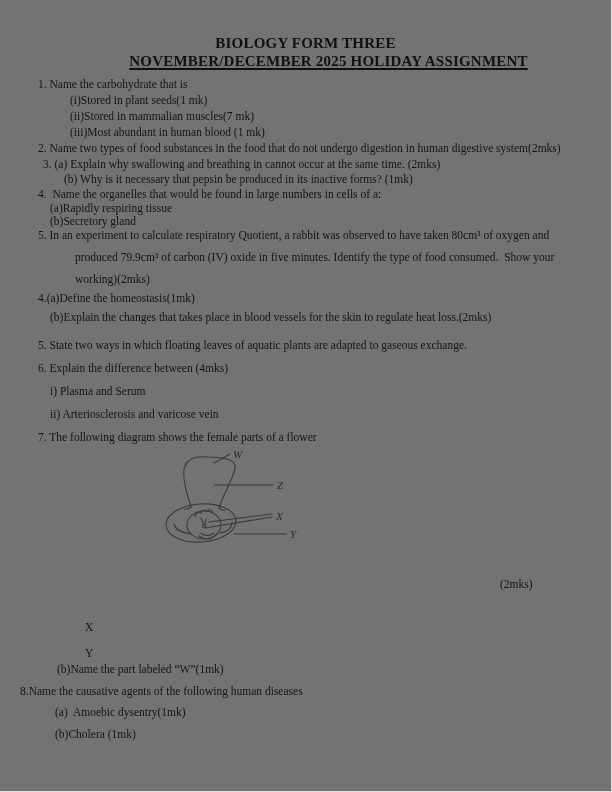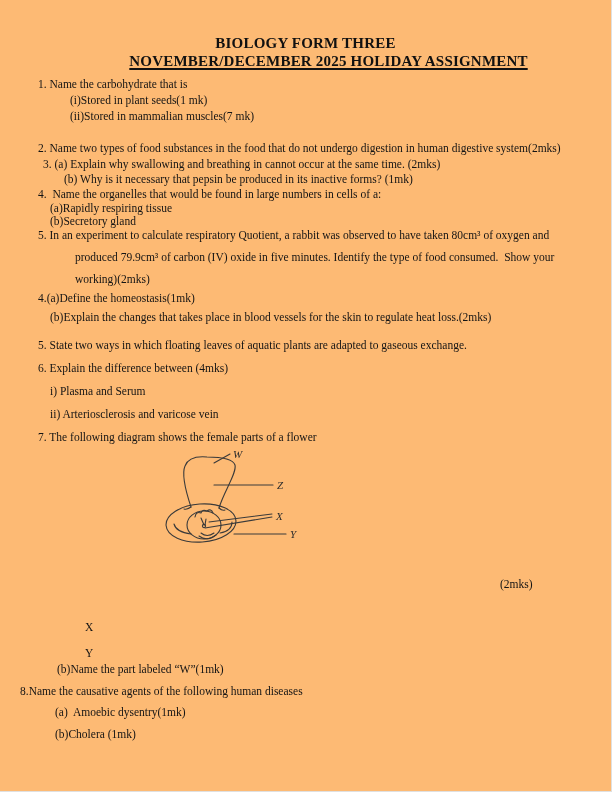--- a/index.html
+++ b/index.html
@@ -4,21 +4,21 @@
 <style>
   html, body {
     margin: 0;
     padding: 0;
     background: #fff;
   }
   .page {
     position: relative;
     width: 612px;
     height: 792px;
-    background: #fdba74;
+    background: #737373;
     font-family: "Liberation Serif", serif;
     color: #111;
     overflow: hidden;
     border-right: 1px solid #e0e0e0;
     border-bottom: 1px solid #e0e0e0;
     box-sizing: border-box;
   }
   .title1 {
     position: absolute;
     top: 35px;
@@ -75,20 +75,21 @@
 <body>
 
 <div class="page">
 
   <div class="title1">BIOLOGY FORM THREE</div>
   <div class="title2"><span class="u">NOVEMBER/DECEMBER 2025 HOLIDAY ASSIGNMENT</span></div>
 
   <div class="ln" style="left:38px;  top:77px">1. Name the carbohydrate that is</div>
   <div class="ln" style="left:70px;  top:93px">(i)Stored in plant seeds(1 mk)</div>
   <div class="ln" style="left:70px;  top:109px">(ii)Stored in mammalian muscles(7 mk)</div>
+  <div class="ln" style="left:70px;  top:125px">(iii)Most abundant in human blood (1 mk)</div>
   <div class="ln" style="left:38px;  top:141px">2. Name two types of food substances in the food that do not undergo digestion in human digestive system(2mks)</div>
   <div class="ln" style="left:43px;  top:157px">3. (a) Explain why swallowing and breathing in cannot occur at the same time. (2mks)</div>
   <div class="ln" style="left:64px;  top:172px">(b) Why is it necessary that pepsin be produced in its inactive forms? (1mk)</div>
   <div class="ln" style="left:38px;  top:187px">4.  Name the organelles that would be found in large numbers in cells of a:</div>
   <div class="ln" style="left:50px;  top:201px">(a)Rapidly respiring tissue</div>
   <div class="ln" style="left:50px;  top:214px">(b)Secretory gland</div>
   <div class="ln" style="left:38px;  top:228px">5. In an experiment to calculate respiratory Quotient, a rabbit was observed to have taken 80cm³ of oxygen and</div>
   <div class="ln" style="left:75px;  top:250px">produced 79.9cm³ of carbon (IV) oxide in five minutes. Identify the type of food consumed.  Show your</div>
   <div class="ln" style="left:75px;  top:272px">working)(2mks)</div>
   <div class="ln" style="left:38px;  top:291px">4.(a)Define the homeostasis(1mk)</div>

